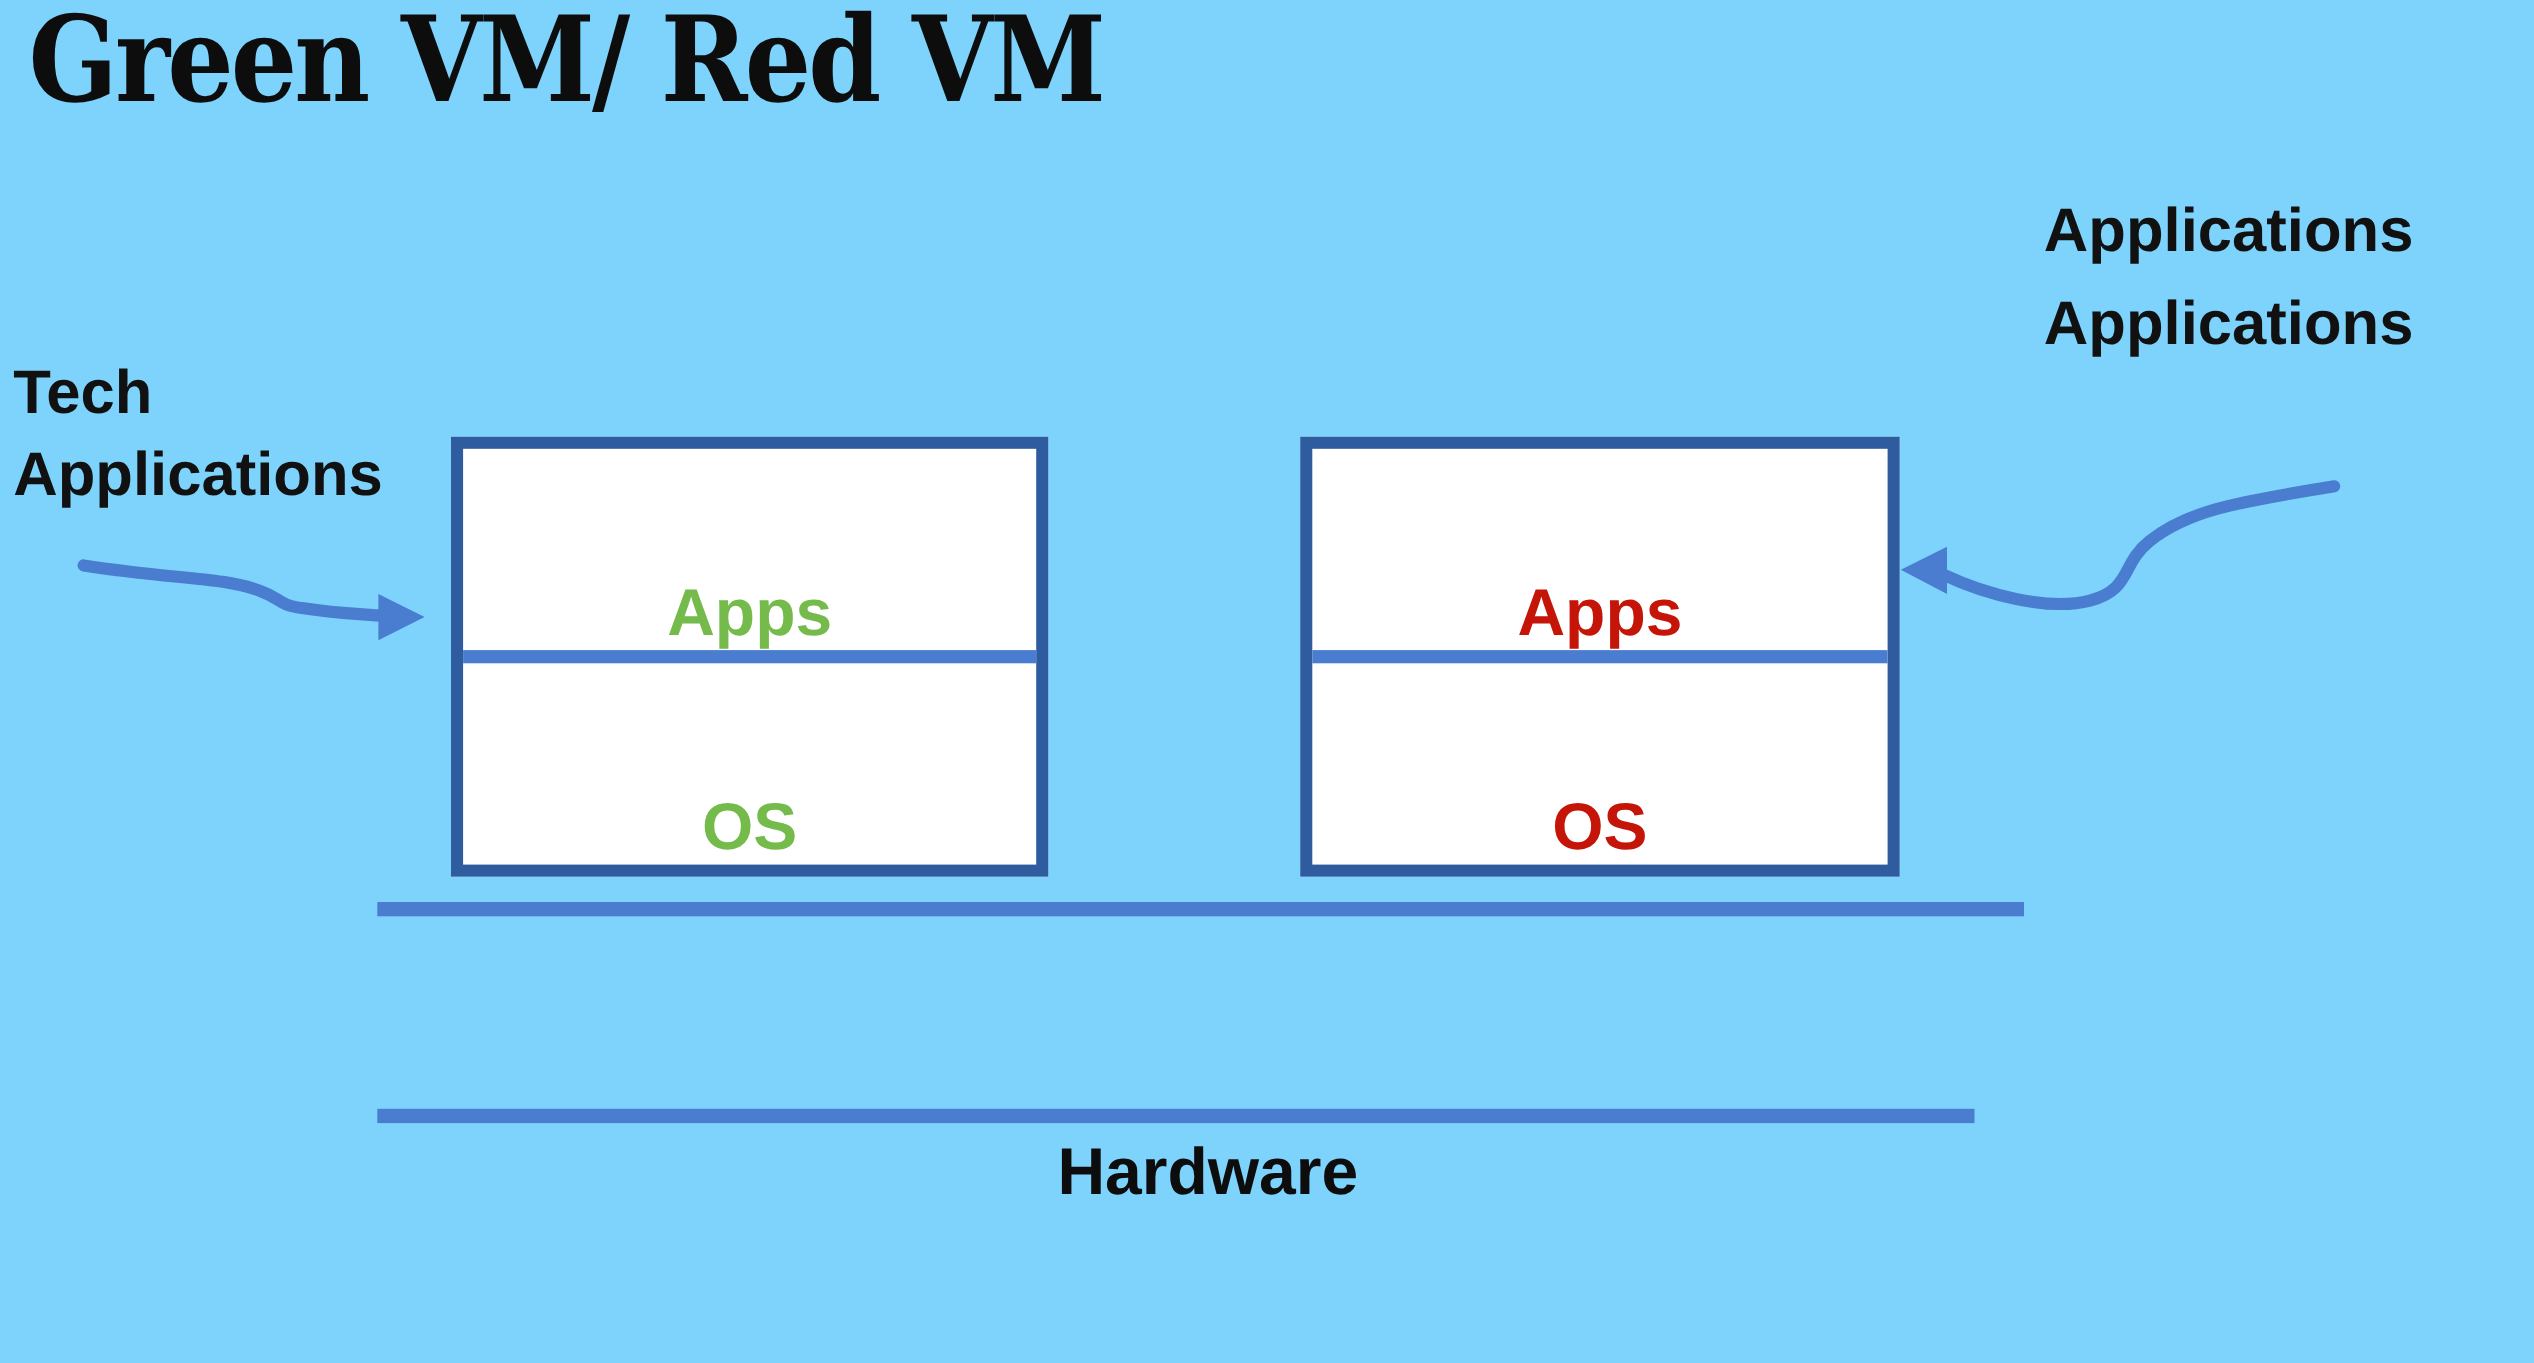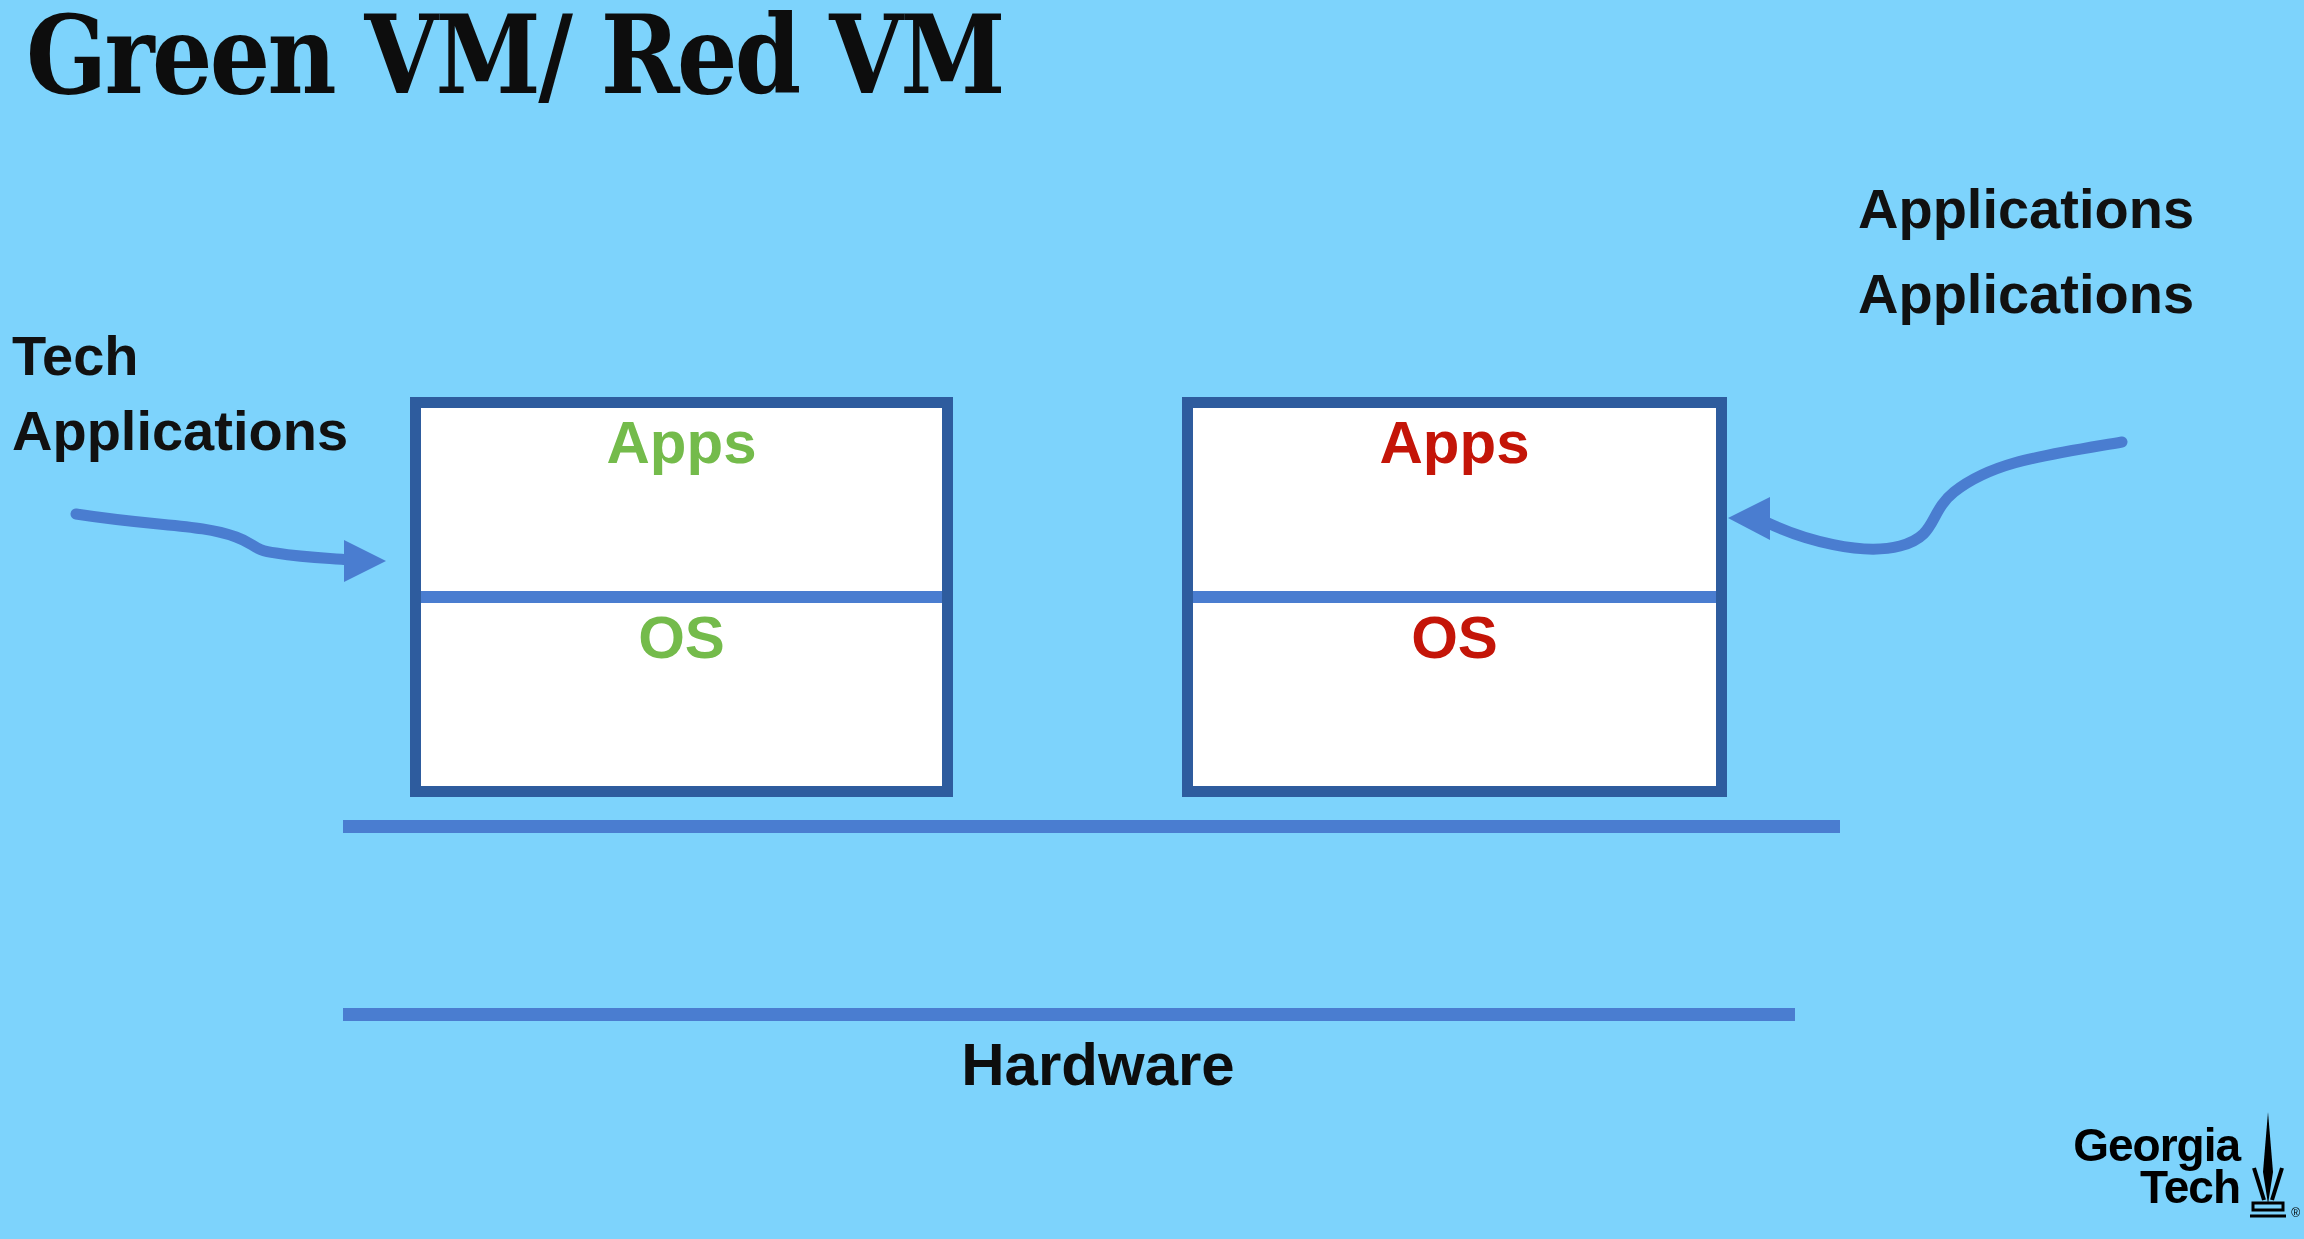--- a/index.html
+++ b/index.html
@@ -20,21 +20,21 @@
   .annotation-bad{left:1858px;top:166px;font-size:56px;line-height:85px;}
   .annotation div{white-space:nowrap;}
   
   .vmbox{
     position:absolute;top:397px;height:400px;box-sizing:border-box;
     border:11px solid #2e5c9e;background:#ffffff;
     display:flex;flex-direction:column;
   }
   .vmbox-green{left:410px;width:543px;}
   .vmbox-red{left:1182px;width:545px;}
-  .vmcell{flex:1;display:flex;align-items:flex-start;justify-content:center;}
+  .vmcell{flex:1;display:flex;align-items:flex-end;justify-content:center;}
   .vmdivider{height:12px;background:#4a7dd0;flex:0 0 auto;}
   .vmtext{font-size:60px;font-weight:bold;}
   .vm-green .vmtext{color:#74bb4b;}
   .vm-red .vmtext{color:#c41508;}
   
   .bar{position:absolute;background:#4a7dd0;height:13px;}
   .bar-vmm{left:343px;top:820px;width:1497px;}
   .bar-hw{left:343px;top:1008px;width:1452px;}
   .layer-label{
     position:absolute;font-weight:bold;font-size:60px;color:#0d0d0d;
@@ -100,28 +100,14 @@
     <g>
       <path d="M 76 514 C 160 527 200 524 236 537 C 256 544 252 550 276 553 C 308 558 328 558 350 560" fill="none" stroke="#4a7dd0" stroke-width="11" stroke-linecap="round"></path>
       <polygon points="344,540 386,561 344,582" fill="#4a7dd0"></polygon>
     </g>
     <g>
       <path d="M 2122 442 C 2040 456 1992 462 1954 492 C 1928 513 1938 536 1900 546 C 1862 556 1804 540 1768 523" fill="none" stroke="#4a7dd0" stroke-width="11" stroke-linecap="round"></path>
       <polygon points="1770,497 1728,518 1770,540" fill="#4a7dd0"></polygon>
     </g>
   </svg>
 
-  <div class="logo">
-    <div class="logo-text">
-      <div>Georgia</div>
-      <div>Tech</div>
-    </div>
-    <svg class="logo-tower" width="48" height="106" viewBox="0 0 48 106">
-      <polygon points="24,0 29,60 24,92 19,60" fill="#000"></polygon>
-      <path d="M10 56 L20 88" stroke="#000" stroke-width="4" fill="none"></path>
-      <path d="M38 56 L28 88" stroke="#000" stroke-width="4" fill="none"></path>
-      <rect x="9" y="91" width="30" height="7" fill="none" stroke="#000" stroke-width="3"></rect>
-      <line x1="6" y1="104" x2="42" y2="104" stroke="#000" stroke-width="3"></line>
-    </svg>
-    <span class="logo-reg">®</span>
-  </div>
 
 </div>
 
 </body></html>

